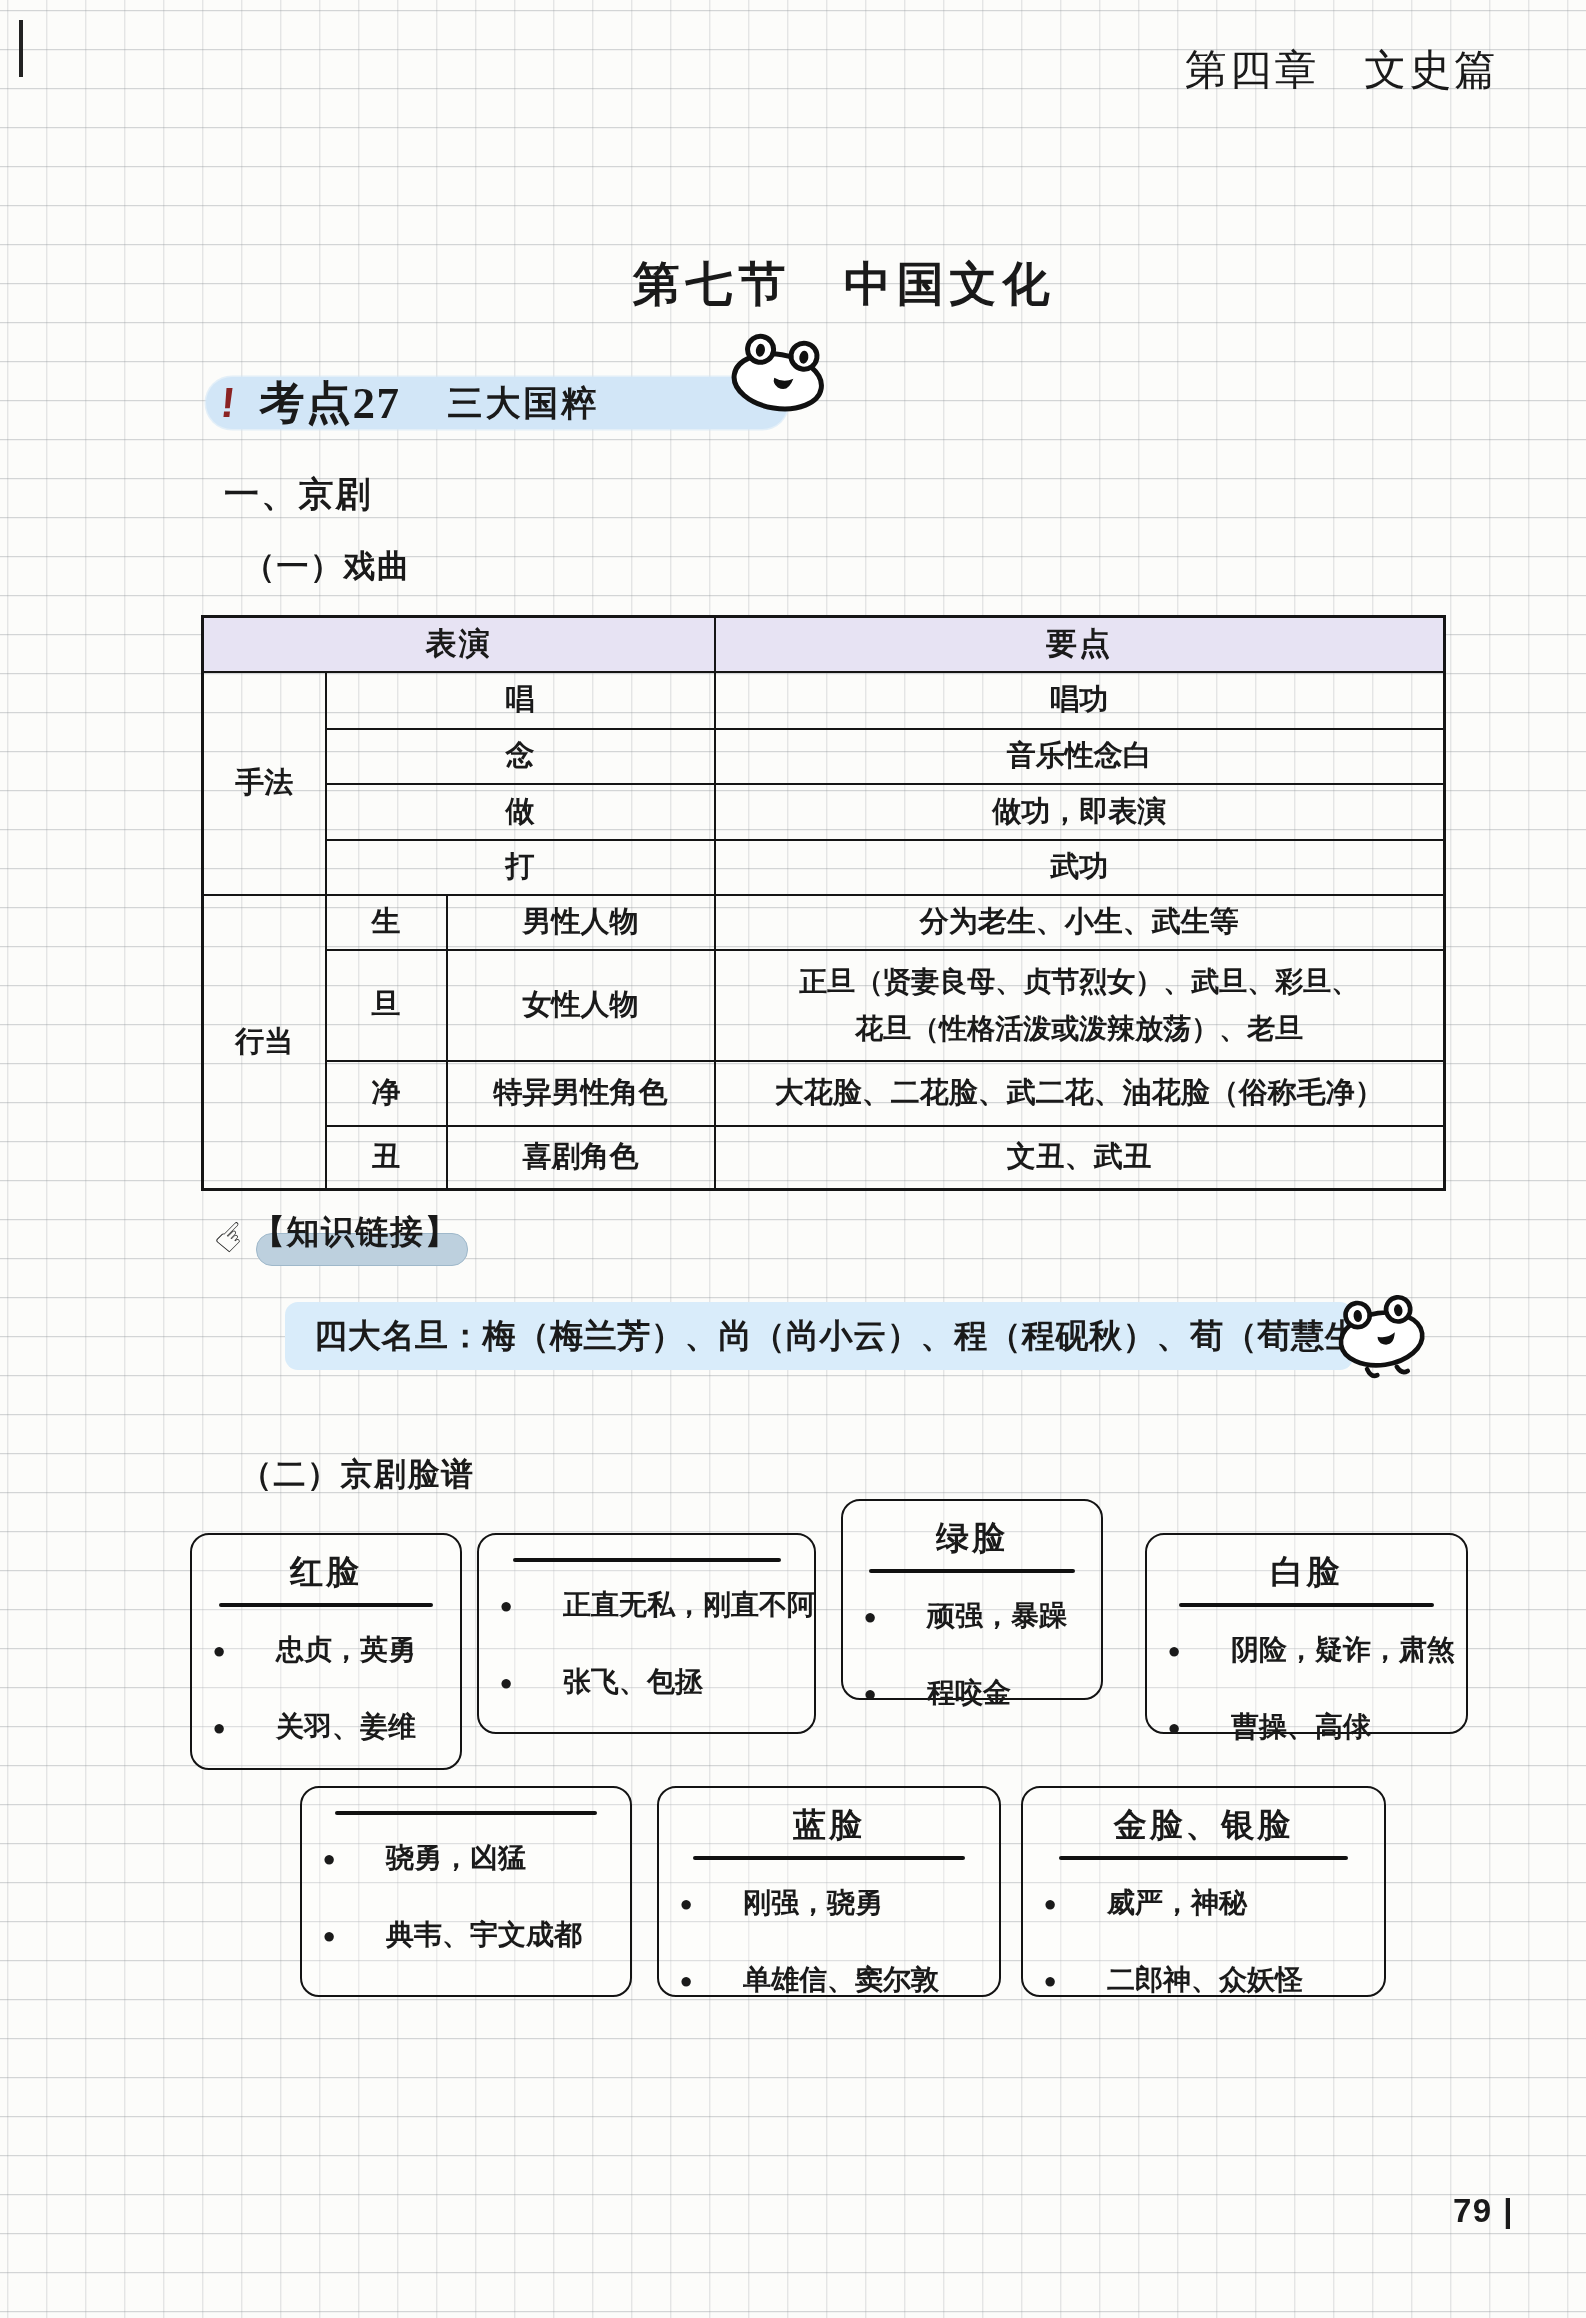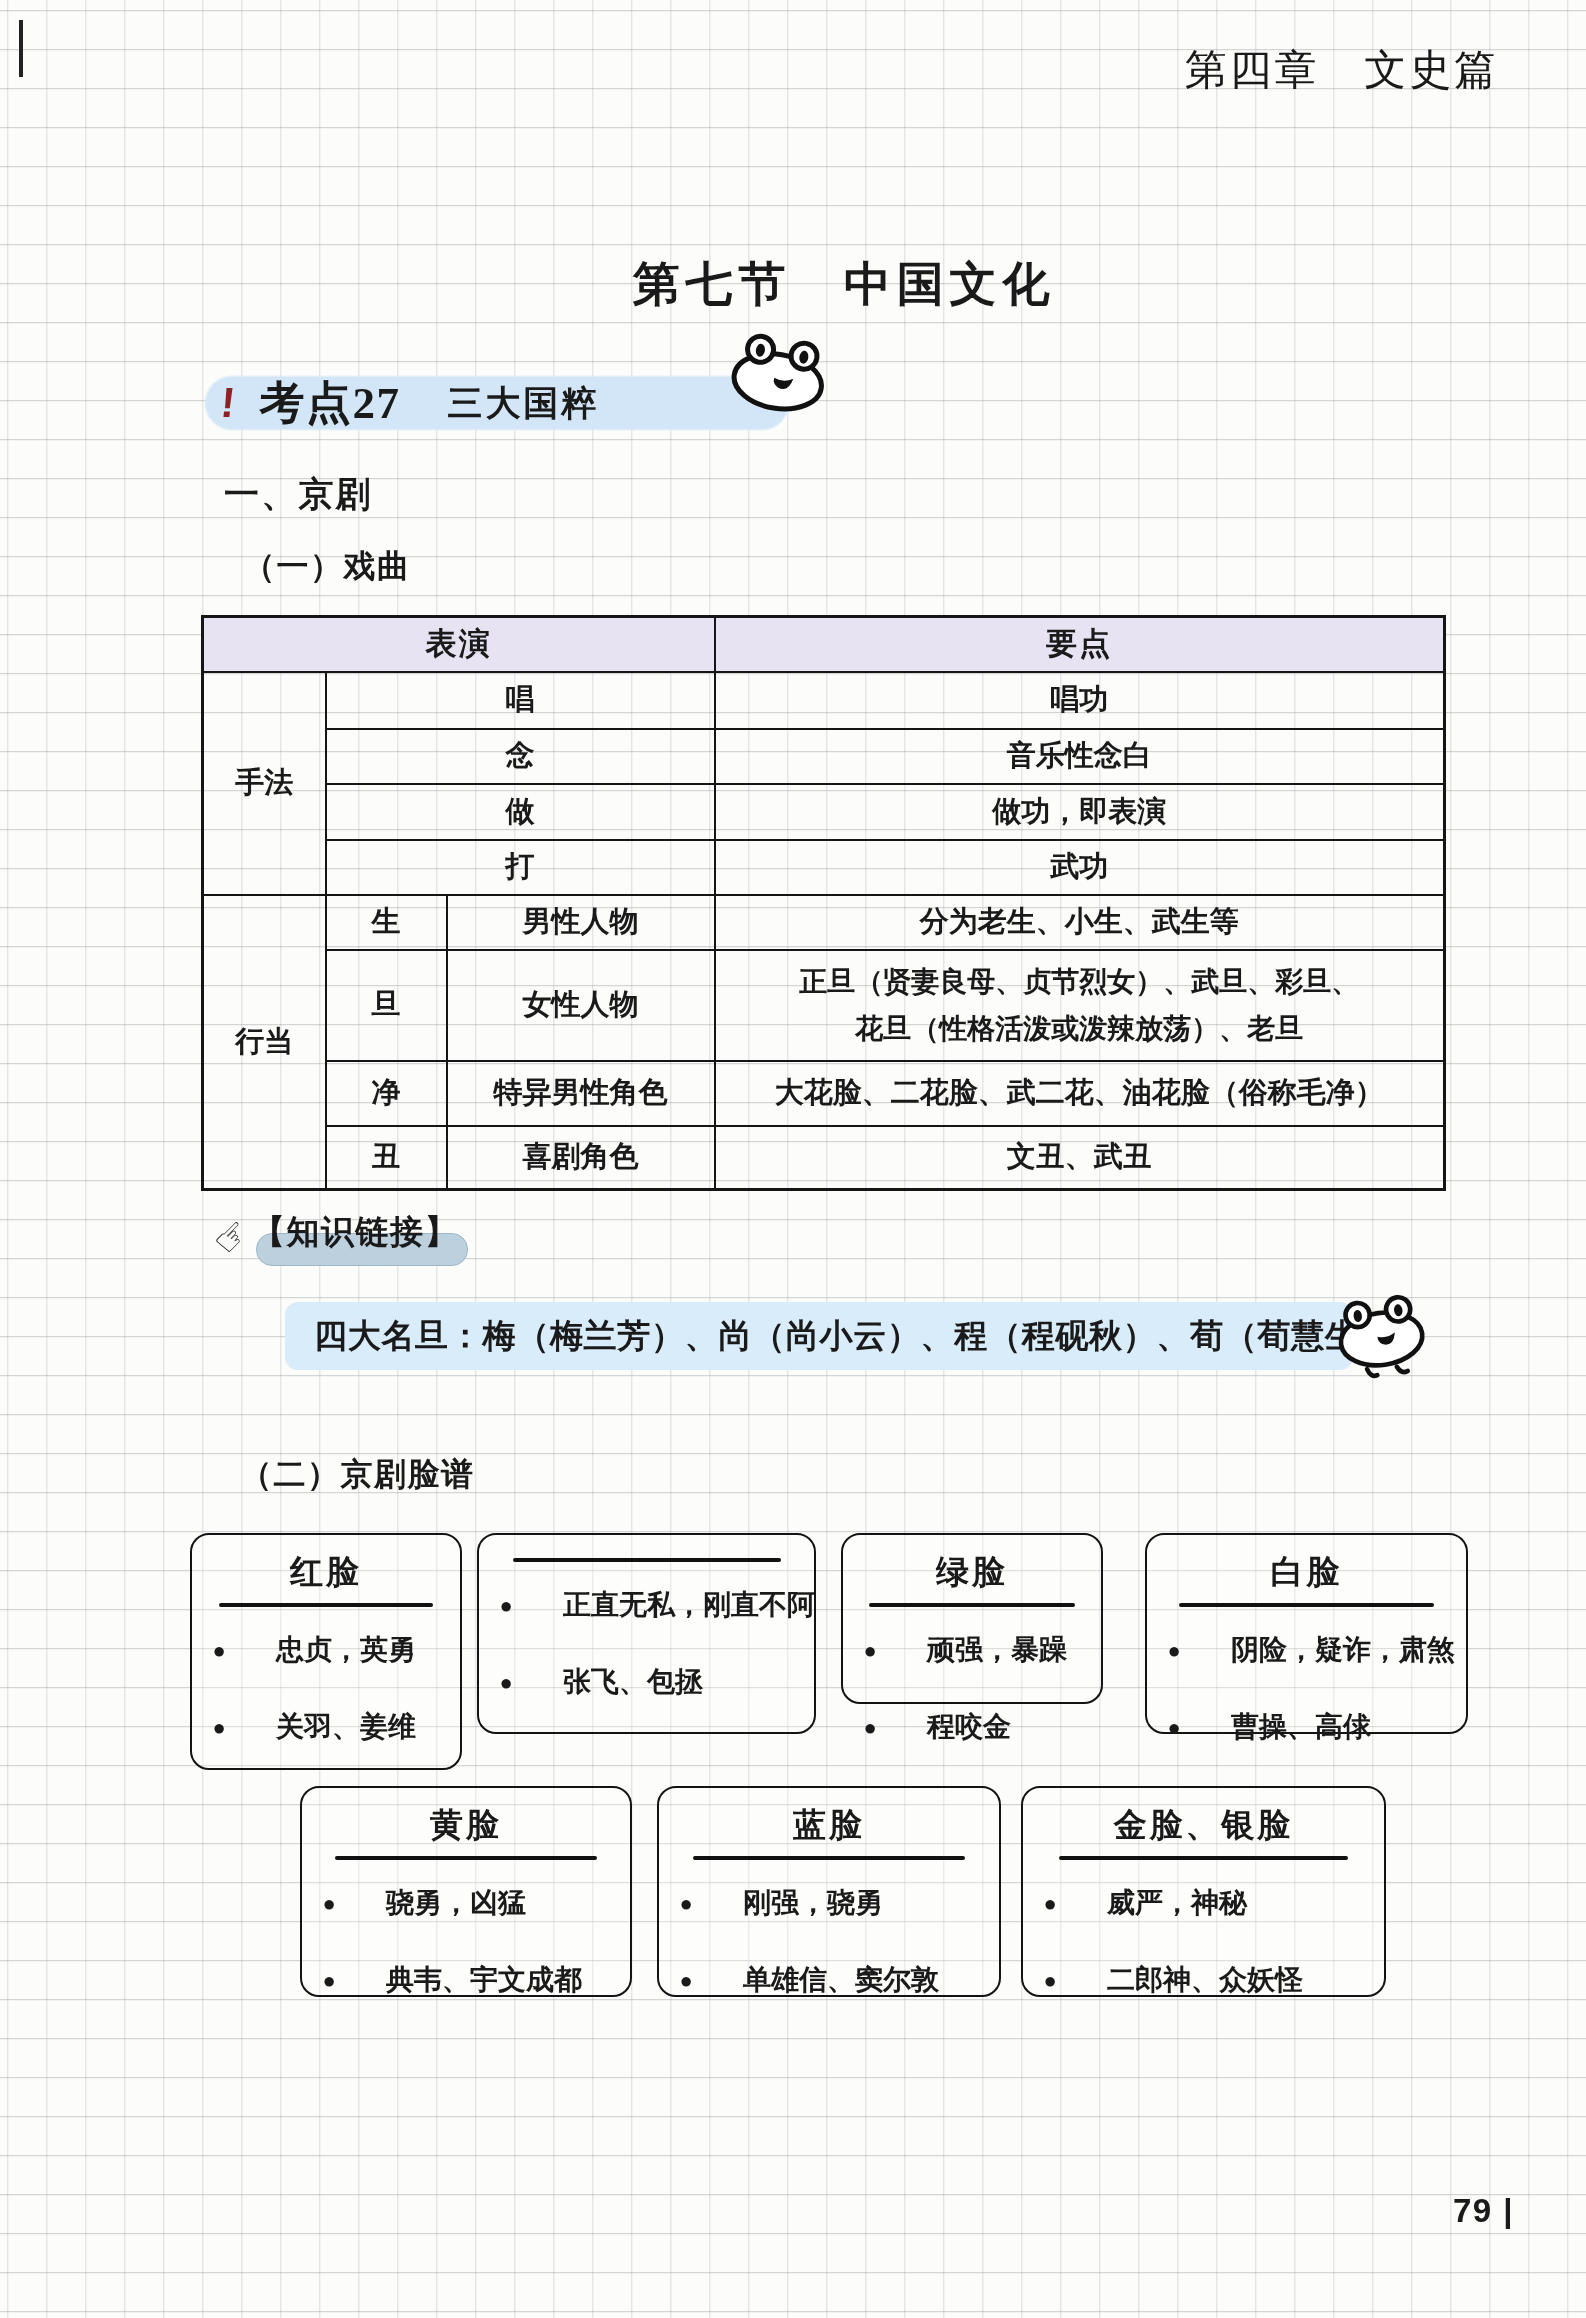--- a/index.html
+++ b/index.html
@@ -203,21 +203,21 @@
         <span class="dot">●</span>
         <span class="card-item-text">正直无私，刚直不阿</span>
       </div>
     <div class="card-item">
         <span class="dot">●</span>
         <span class="card-item-text">张飞、包拯</span>
       </div>
   </div>
 </div>
 
-<div class="card" style="left:841px;top:1533px;width:262px;height:171px;">
+<div class="card" style="left:841px;top:1499px;width:262px;height:201px;">
   <div class="card-title">绿脸</div>
   <div class="card-rule"></div>
   <div class="card-items">
     <div class="card-item">
         <span class="dot">●</span>
         <span class="card-item-text">顽强，暴躁</span>
       </div>
     <div class="card-item">
         <span class="dot">●</span>
         <span class="card-item-text">程咬金</span>
@@ -234,21 +234,20 @@
         <span class="card-item-text">阴险，疑诈，肃煞</span>
       </div>
     <div class="card-item">
         <span class="dot">●</span>
         <span class="card-item-text">曹操、高俅</span>
       </div>
   </div>
 </div>
 
 <div class="card" style="left:300px;top:1786px;width:332px;height:211px;">
-  <div class="card-title">黄脸</div>
   <div class="card-rule"></div>
   <div class="card-items">
     <div class="card-item">
         <span class="dot">●</span>
         <span class="card-item-text">骁勇，凶猛</span>
       </div>
     <div class="card-item">
         <span class="dot">●</span>
         <span class="card-item-text">典韦、宇文成都</span>
       </div>

